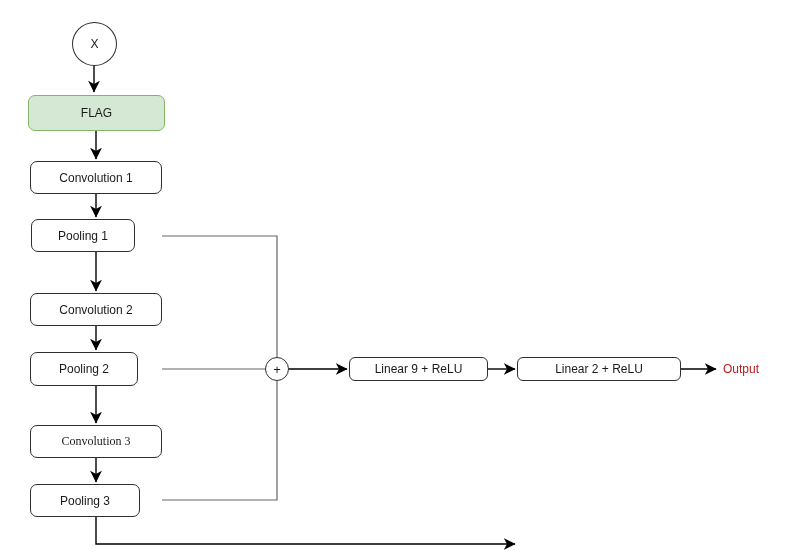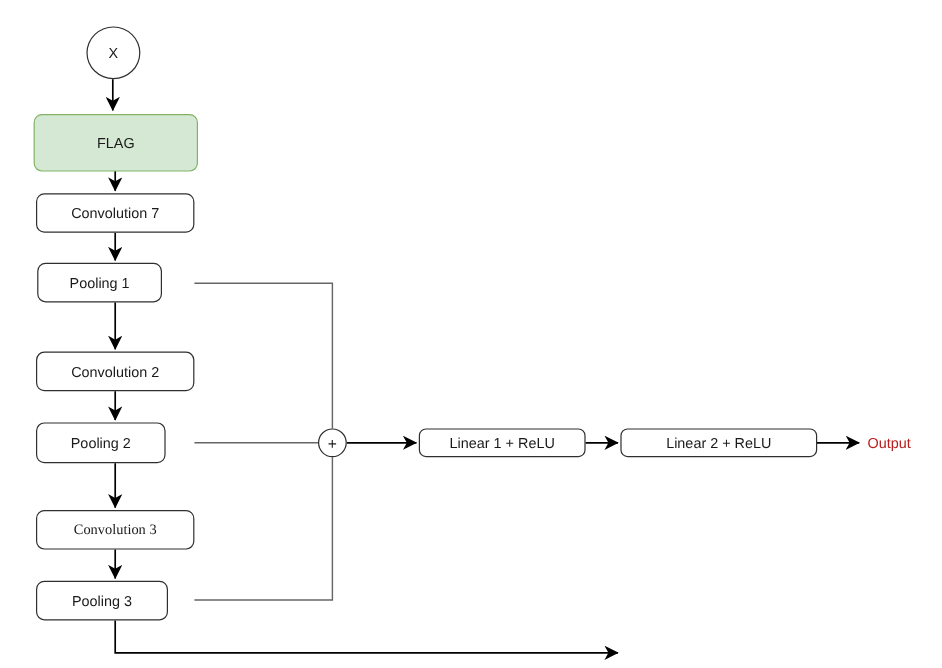--- a/index.html
+++ b/index.html
@@ -26,21 +26,21 @@
     align-items: center;
     justify-content: center;
     font-size: 12px;
     color: #1a1a1a;
     white-space: nowrap;
   }
   .circle { border-radius: 50%; }
   .flag { background: #d5e8d4; border-color: #82b366; }
   .small-box { border-radius: 6px; }
   .node-x      { left: 72px;  top: 22px;  width: 45px;  height: 44px; }
-  .node-flag   { left: 28px;  top: 95px;  width: 137px; height: 48px; }
+  .node-flag   { left: 28px;  top: 95px;  width: 137px; height: 36px; }
   .node-conv1  { left: 30px;  top: 161px; width: 132px; height: 33px; }
   .node-pool1  { left: 31px;  top: 219px; width: 104px; height: 33px; }
   .node-conv2  { left: 30px;  top: 293px; width: 132px; height: 33px; }
   .node-pool2  { left: 30px;  top: 352px; width: 108px; height: 34px; }
   .node-conv3  { left: 30px;  top: 425px; width: 132px; height: 33px; font-family: Liberation Serif, serif; }
   .node-pool3  { left: 30px;  top: 484px; width: 110px; height: 33px; }
   .node-sum    { left: 265px; top: 357px; width: 24px;  height: 24px; font-size: 13px; }
   .node-lin1   { left: 349px; top: 357px; width: 139px; height: 24px; }
   .node-lin2   { left: 517px; top: 357px; width: 164px; height: 24px; }
   .edge-label {
@@ -83,34 +83,34 @@
     <path d="M289,369 L347,369" fill="none" stroke="#000000" stroke-width="1.4" marker-end="url(#ah)"></path>
     <path d="M488,369 L515,369" fill="none" stroke="#000000" stroke-width="1.4" marker-end="url(#ah)"></path>
     <path d="M655,369 L716,369" fill="none" stroke="#000000" stroke-width="1.4" marker-end="url(#ah)"></path>
     <path d="M96,517 L96,544 L515,544" fill="none" stroke="#000000" stroke-width="1.4" marker-end="url(#ah)"></path>
   </svg>
 
   <div class="node circle node-x">X</div>
 
   <div class="node flag node-flag">FLAG</div>
 
-  <div class="node node-conv1">Convolution 7</div>
+  <div class="node node-conv1">Convolution 1</div>
 
   <div class="node node-pool1">Pooling 1</div>
 
   <div class="node node-conv2">Convolution 2</div>
 
   <div class="node node-pool2">Pooling 2</div>
 
   <div class="node node-conv3">Convolution 3</div>
 
   <div class="node node-pool3">Pooling 3</div>
 
   <div class="node circle node-sum">+</div>
 
-  <div class="node small-box node-lin1">Linear 1 + ReLU</div>
+  <div class="node small-box node-lin1">Linear 9 + ReLU</div>
 
   <div class="node small-box node-lin2">Linear 2 + ReLU</div>
 
   <div class="edge-label label-output">Output</div>
 
 
 </div>
 
 </body></html>

